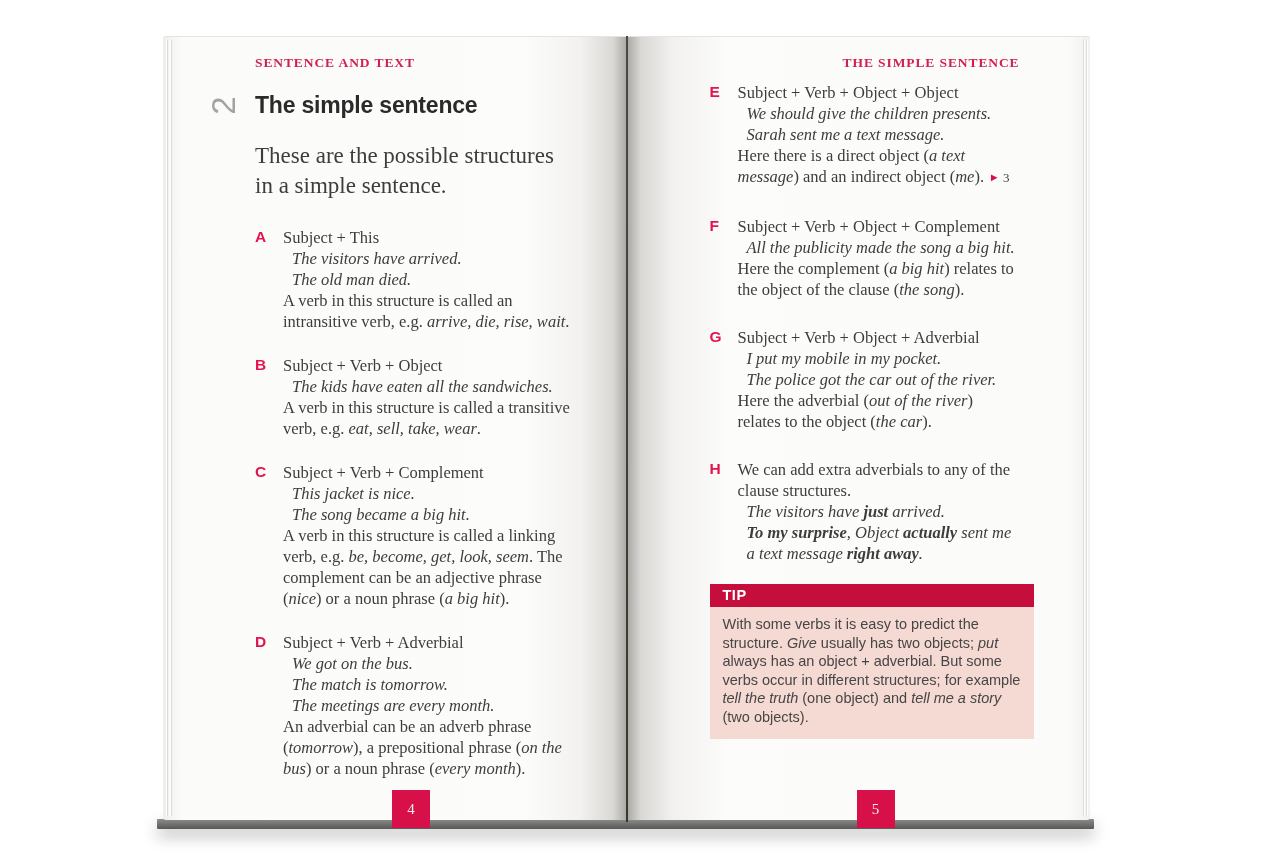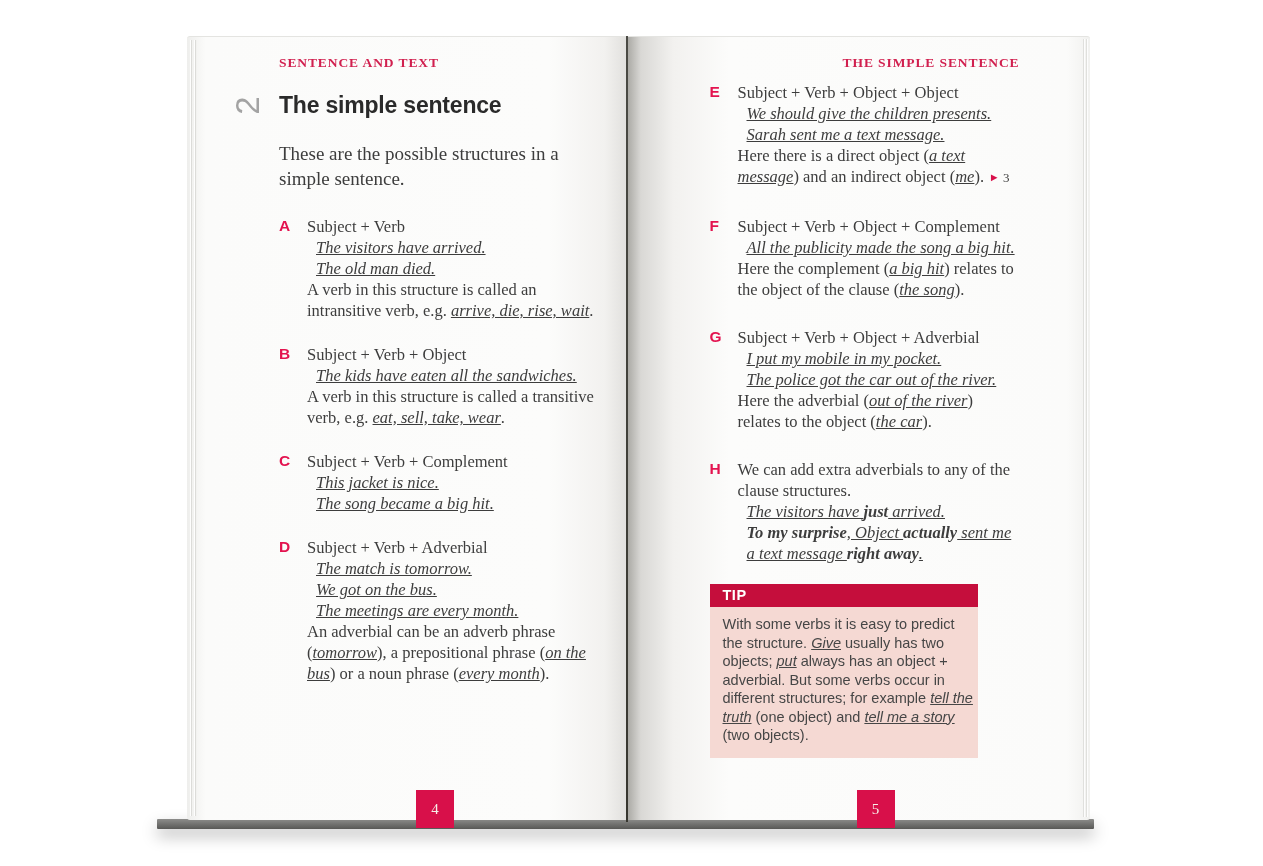--- a/index.html
+++ b/index.html
@@ -17,21 +17,20 @@
   
   .board {
     position: absolute; left: -6px; right: -4px; bottom: -9px; height: 10px;
     background: linear-gradient(to bottom, #8d8d8b, #585856);
     border-radius: 1px;
     box-shadow: 0 7px 16px rgba(0,0,0,0.28);
   }
   .page {
     position: absolute; top: 0; bottom: 0; width: 50%;
     border-top: 1px solid #e4e4e1;
-    margin-left: 24px;
   }
   .page-left {
     left: 0;
     border-radius: 3px 0 0 3px;
     background: linear-gradient(to right,
       #eeeeec 0%, #fbfbfa 4%, #fcfcfb 78%, #f2f1ef 90%, #d9d8d5 97%, #a8a7a2 100%);
   }
   
   .page-left::before {
     content: ""; position: absolute; left: 3px; top: 3px; bottom: 4px; width: 7px;
@@ -79,42 +78,42 @@
     line-height: 1;
   }
   .chapter-title {
     font-family: "Liberation Sans", sans-serif;
     font-size: 23px; font-weight: bold; color: #2a2a2a;
     margin: 0 0 0 10px; letter-spacing: -0.2px;
   }
 
   .intro {
     margin: 15px 0 25px 0;
-    font-size: 19px; line-height: 1.32; color: #3d3d3d;
+    font-size: 23px; line-height: 1.32; color: #3d3d3d;
     width: 306px;
   }
 
   .section { display: flex; margin-bottom: 23px; }
   .sections-right .section { margin-bottom: 27px; }
   .sections-right .section.last { margin-bottom: 20px; }
   .section-letter {
     font-family: "Liberation Sans", sans-serif;
     font-weight: bold; font-size: 15.5px; color: #e3134f;
     width: 28px; flex: none; padding-top: 1px;
   }
   .section-body {
     flex: 1; font-size: 16.5px; line-height: 21px; color: #3d3d3d;
   }
   .line.example { margin-left: 9px; }
-  .s-i  { font-style: italic; text-decoration: underline; }
+  .s-i  { font-style: italic; }
   .s-bi { font-style: italic; font-weight: bold; text-align: center; }
   .s-arrow { color: #d8104a; font-size: 11px; position: relative; top: -1px; padding-left: 2px; }
   .s-ref { font-size: 13px; }
 
-  .tip-box { margin-top: 1px; width: 268px; border-radius: 11px; }
+  .tip-box { margin-top: 1px; width: 324px; border-radius: 11px; }
   .tip-header {
     background: #c50e3c; color: #ffffff;
     font-family: "Liberation Sans", sans-serif;
     font-weight: bold; font-size: 14.5px; letter-spacing: 0.5px;
     padding: 3px 0 4px 13px;
   }
   .tip-body {
     background: #f5d9d3;
     font-family: "Liberation Sans", sans-serif;
     font-size: 14.5px; line-height: 18.5px; color: #464646;
@@ -144,48 +143,49 @@
         <div class="chapter-num-wrap">
           <span class="chapter-num">2</span>
         </div>
         <h1 class="chapter-title">The simple sentence</h1>
       </div>
       <p class="intro">These are the possible structures in a simple sentence.</p>
       <div class="sections sections-left">
           <div class="section">
     <span class="section-letter">A</span>
     <div class="section-body">
-      <div class="section-heading">Subject + Verb</div>
+      <div class="section-heading">Subject + This</div>
     <div class="line example"><span class="s-i">The visitors have arrived.</span></div>
               <div class="line example"><span class="s-i">The old man died.</span></div>
               <div class="line explain">A verb in this structure is called an intransitive verb, e.g. <span class="s-i">arrive, die, rise, wait</span>.</div>
             </div>
   </div>
           <div class="section">
     <span class="section-letter">B</span>
     <div class="section-body">
       <div class="section-heading">Subject + Verb + Object</div>
     <div class="line example"><span class="s-i">The kids have eaten all the sandwiches.</span></div>
               <div class="line explain">A verb in this structure is called a transitive verb, e.g. <span class="s-i">eat, sell, take, wear</span>.</div>
             </div>
   </div>
           <div class="section">
     <span class="section-letter">C</span>
     <div class="section-body">
       <div class="section-heading">Subject + Verb + Complement</div>
     <div class="line example"><span class="s-i">This jacket is nice.</span></div>
               <div class="line example"><span class="s-i">The song became a big hit.</span></div>
+              <div class="line explain">A verb in this structure is called a linking verb, e.g. <span class="s-i">be, become, get, look, seem</span>. The complement can be an adjective phrase (<span class="s-i">nice</span>) or a noun phrase (<span class="s-i">a big hit</span>).</div>
             </div>
   </div>
           <div class="section last">
     <span class="section-letter">D</span>
     <div class="section-body">
       <div class="section-heading">Subject + Verb + Adverbial</div>
-    <div class="line example"><span class="s-i">The match is tomorrow.</span></div>
-              <div class="line example"><span class="s-i">We got on the bus.</span></div>
+    <div class="line example"><span class="s-i">We got on the bus.</span></div>
+              <div class="line example"><span class="s-i">The match is tomorrow.</span></div>
               <div class="line example"><span class="s-i">The meetings are every month.</span></div>
               <div class="line explain">An adverbial can be an adverb phrase (<span class="s-i">tomorrow</span>), a prepositional phrase (<span class="s-i">on the bus</span>) or a noun phrase (<span class="s-i">every month</span>).</div>
             </div>
   </div>
         </div>
     </div>
     <div class="page-num-box num-left">4</div>
   </div>
 
   <div class="spine"></div>

